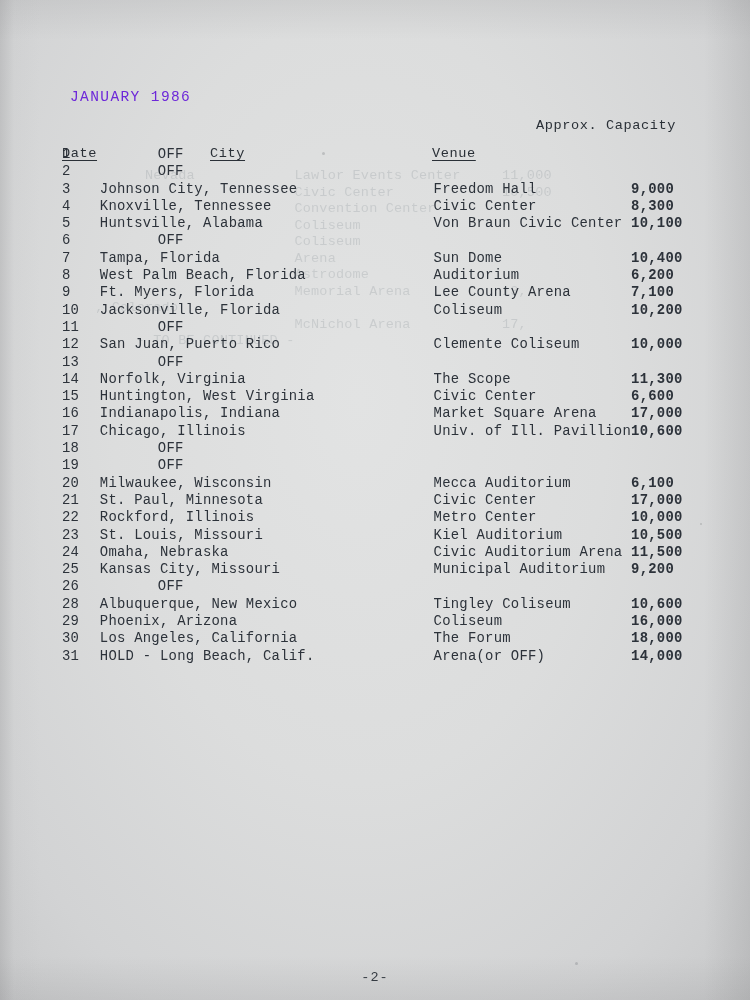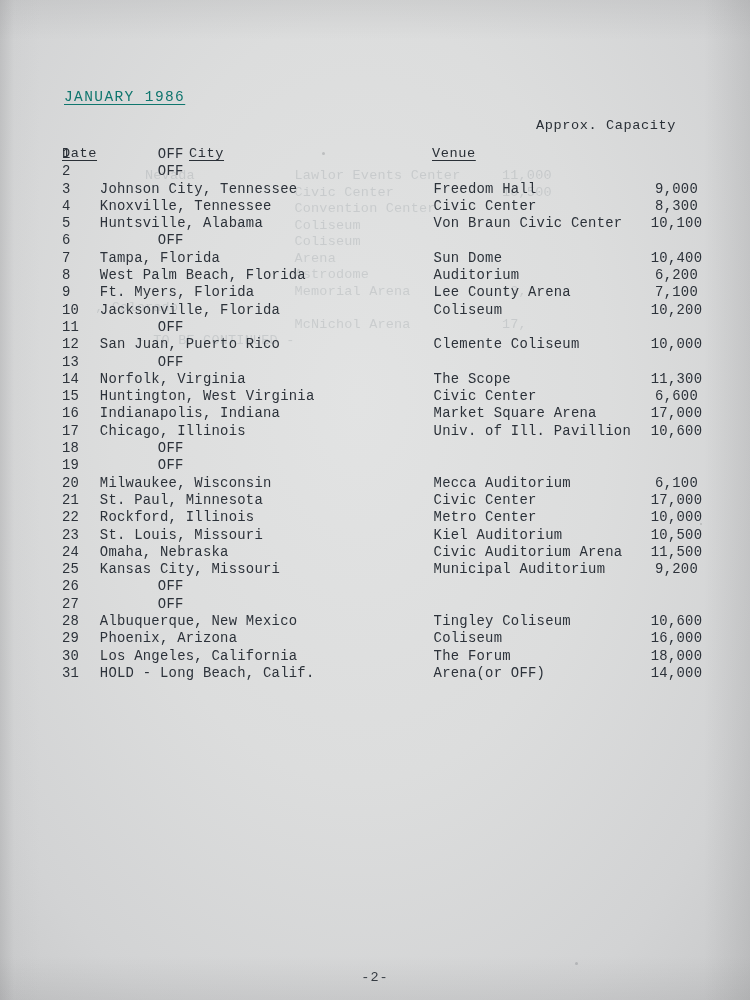--- a/index.html
+++ b/index.html
@@ -58,40 +58,39 @@
     position: absolute;
     left: 62px;
     top: 88px;
     width: 660px;
     color: #2b3138;
   }
 
   .doc-title {
     font-size: 14.5px;
     letter-spacing: 1.4px;
-    color: #0f766e;
-    text-decoration: underline;
+    color: #6d28d9;
     text-underline-offset: 3px;
-    margin: 0 0 13px 2px;
+    margin: 0 0 13px 8px;
     display: inline-block;
   }
 
   .header-row {
     position: relative;
     height: 20px;
     font-size: 13.6px;
     letter-spacing: 0.6px;
     color: #2a3037;
   }
   .header-row .h {
     position: absolute;
     white-space: pre;
   }
   .h-date { left: 0px; }
-  .h-city { left: 127px; }
+  .h-city { left: 148px; }
   .h-venue { left: 370px; }
   .h-cap  { left: 474px; text-underline-offset: 3px;}
   .h-city.und, .h-venue.und, .h-date.und {
     text-decoration: underline;
     text-underline-offset: 3px;
     margin-top: 28px;
   }
 
   table.sched {
     border-collapse: collapse;
@@ -102,21 +101,21 @@
     letter-spacing: 0.25px;
   }
   table.sched td {
     padding: 0;
     vertical-align: top;
     white-space: pre;
   }
   td.c-date  { width: 40px;  text-align: left; padding-left: 0px; }
   td.c-city  { width: 288px; padding-left: 50px; margin-left: 20px; }
   td.c-venue { width: 190px; margin-top: 24px; }
-  td.c-cap   { width: 95px;  text-align: center; padding-right: 6px; }
+  td.c-cap   { width: 95px;  text-align: left; padding-right: 6px; font-weight: bold; }
 
   tr.off td.c-city { padding-left: 58px; }
 
   .footer {
     position: absolute;
     left: 0;
     top: 970px;
     width: 750px;
     text-align: center;
     font-size: 13.5px;
@@ -332,26 +331,20 @@
             <td class="c-city">Kansas City, Missouri</td>
             <td class="c-venue">Municipal Auditorium</td>
             <td class="c-cap">9,200</td>
           </tr>
           <tr class="off">
             <td class="c-date">26</td>
             <td class="c-city">OFF</td>
             <td class="c-venue"></td>
             <td class="c-cap"></td>
           </tr>
-          <tr class="off">
-            <td class="c-date">27</td>
-            <td class="c-city">OFF</td>
-            <td class="c-venue"></td>
-            <td class="c-cap"></td>
-          </tr>
           <tr>
             <td class="c-date">28</td>
             <td class="c-city">Albuquerque, New Mexico</td>
             <td class="c-venue">Tingley Coliseum</td>
             <td class="c-cap">10,600</td>
           </tr>
           <tr>
             <td class="c-date">29</td>
             <td class="c-city">Phoenix, Arizona</td>
             <td class="c-venue">Coliseum</td>

